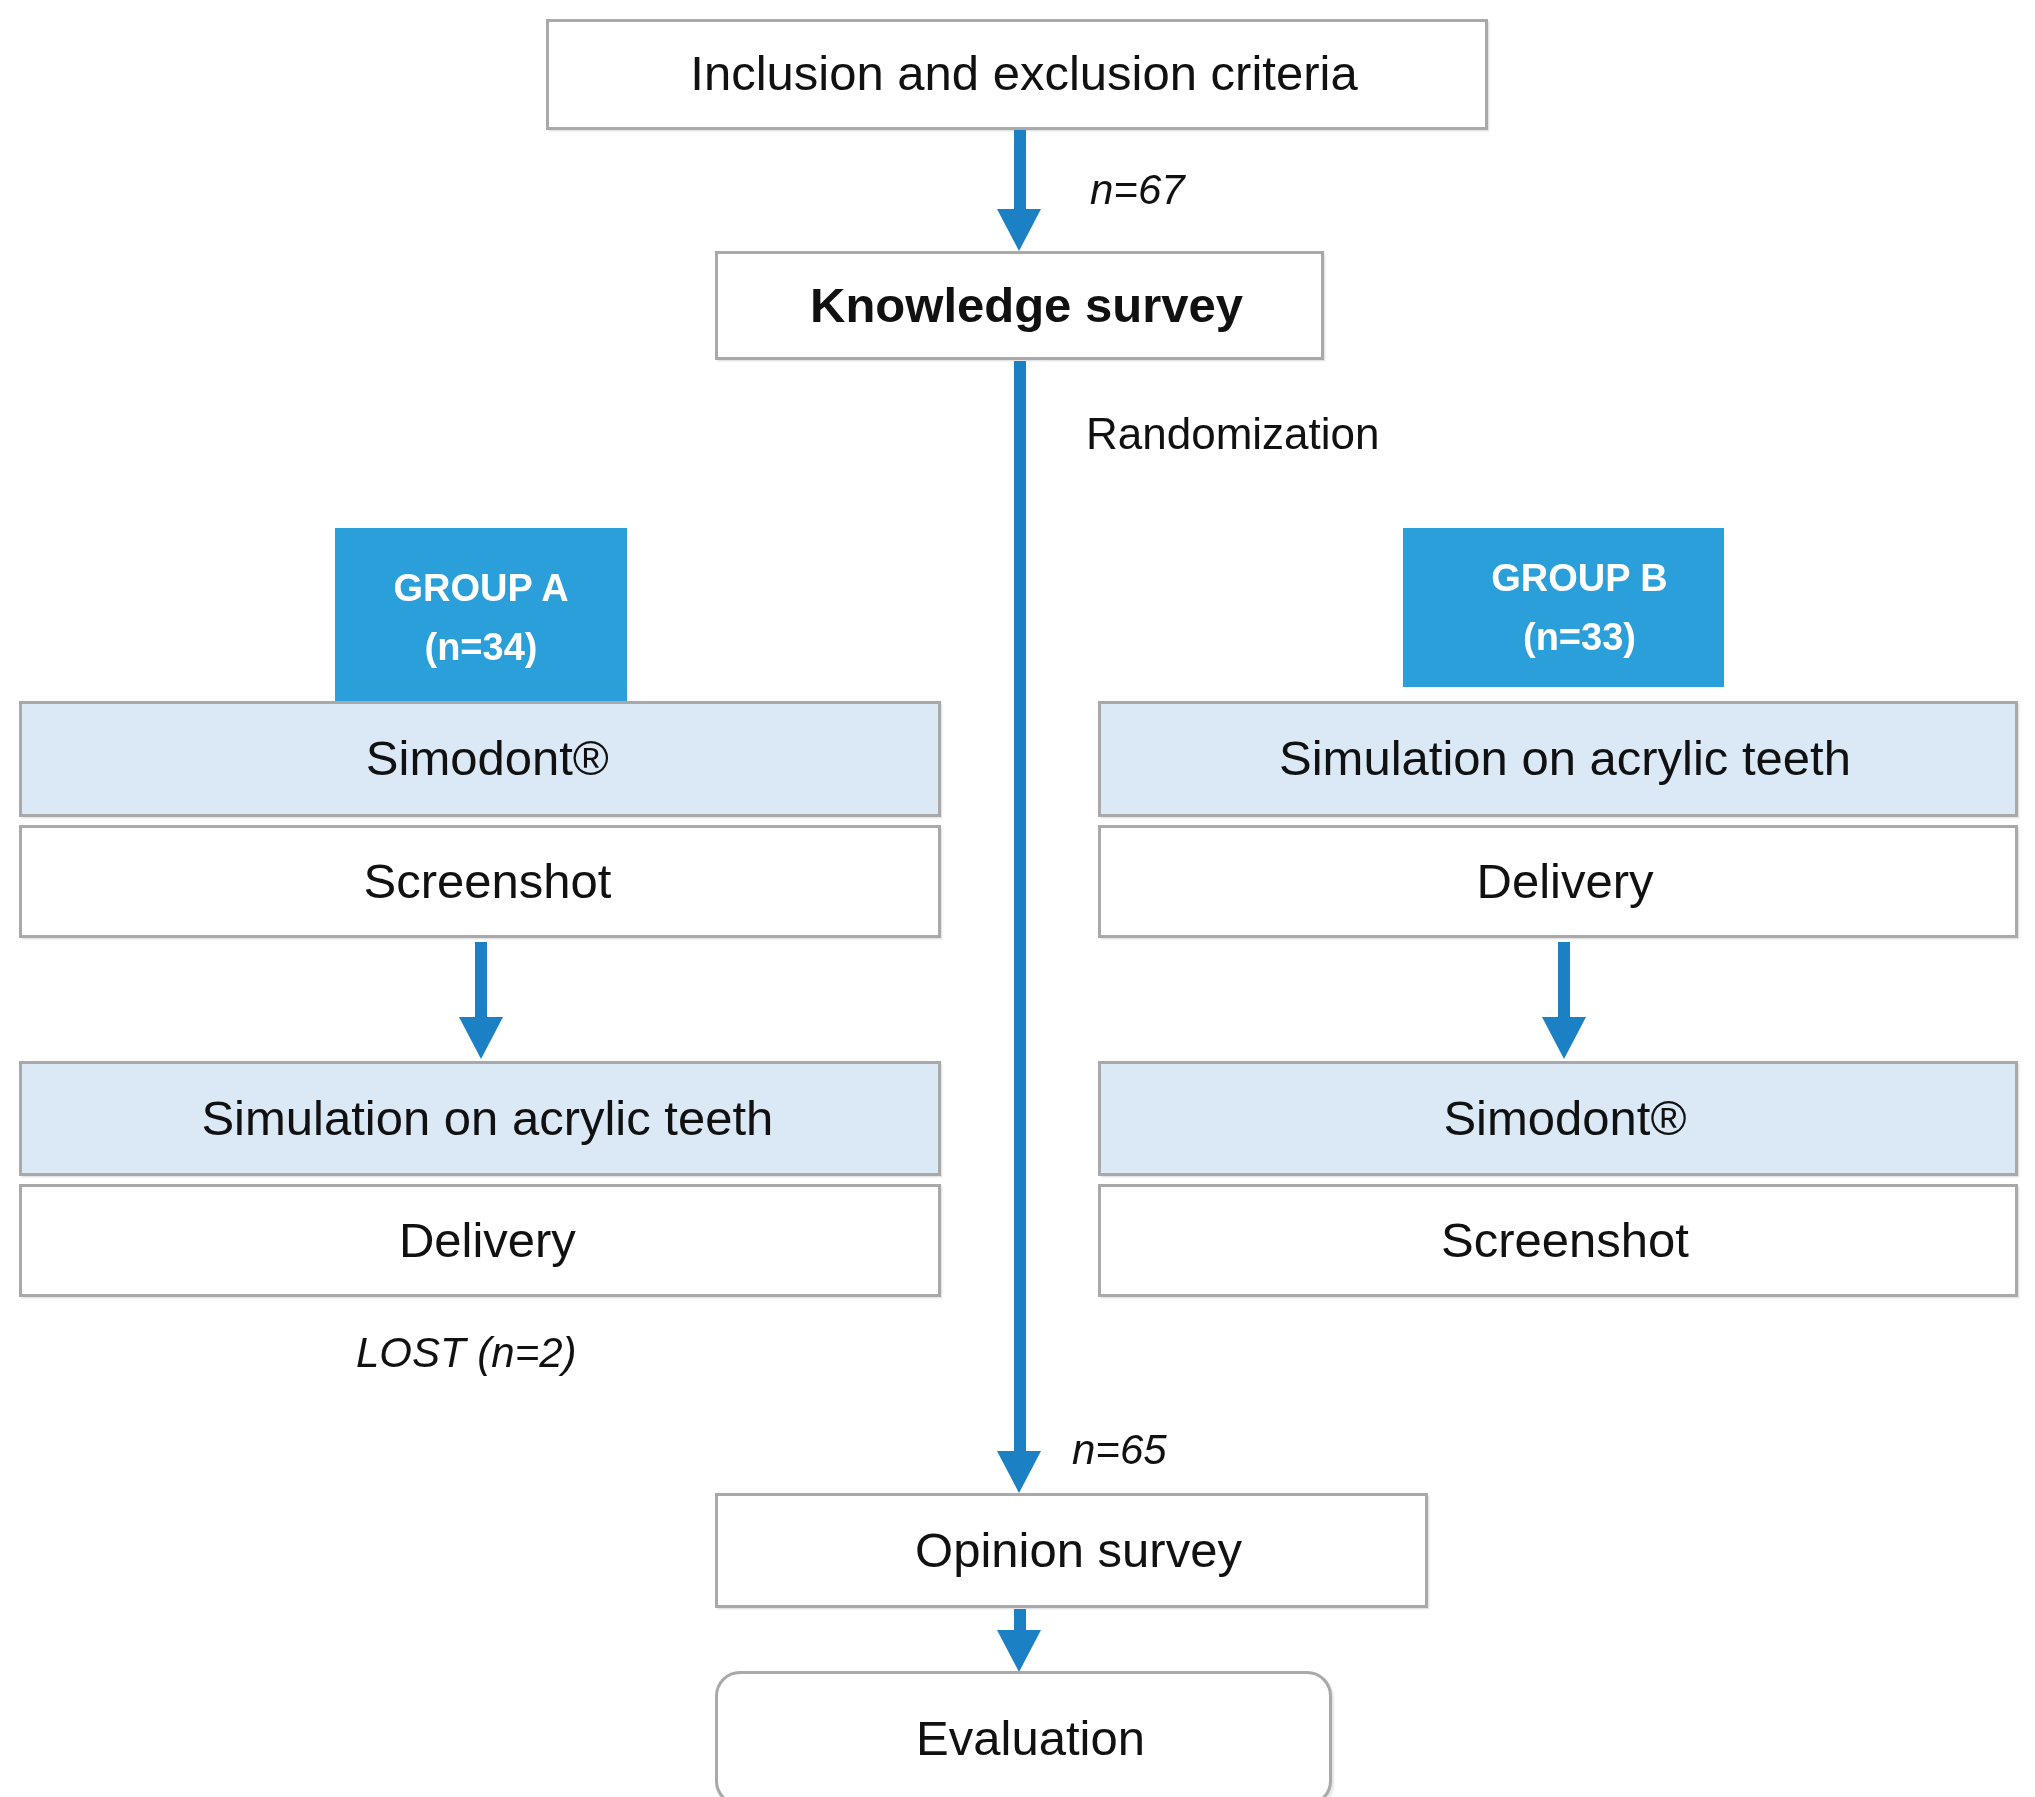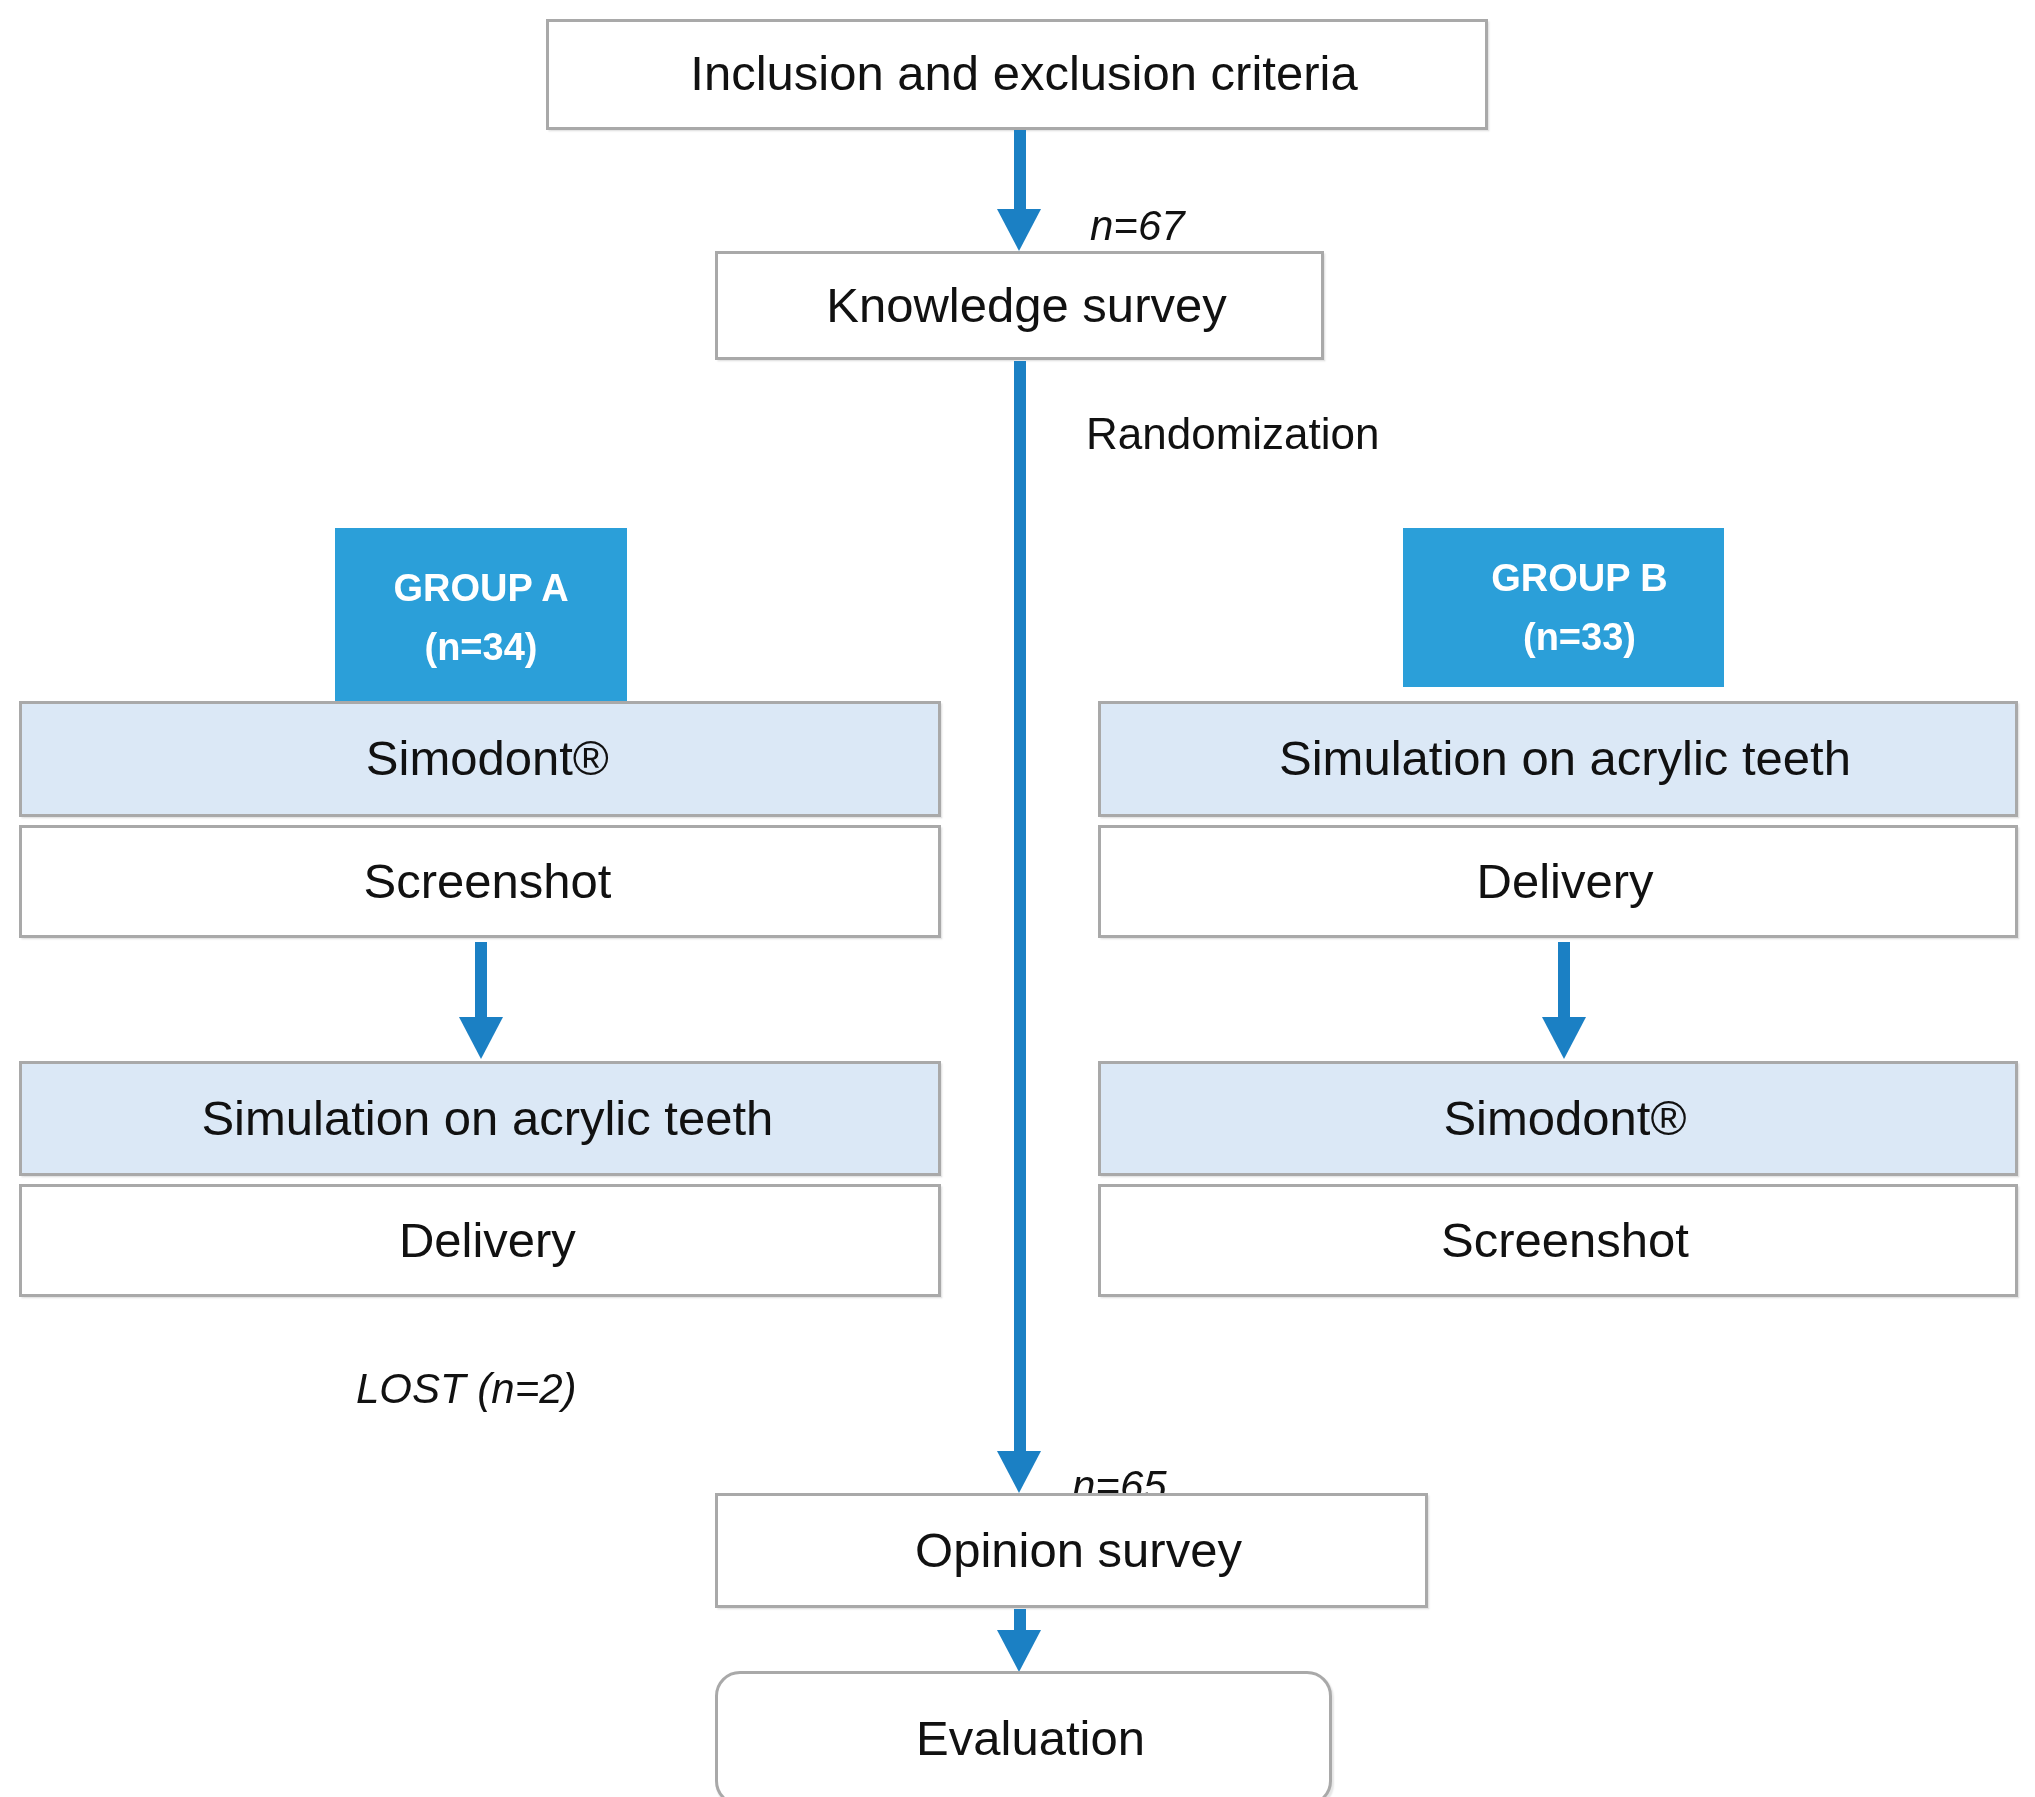--- a/index.html
+++ b/index.html
@@ -40,21 +40,21 @@
     font-size: 38px;
     line-height: 1.55;
     box-sizing: border-box;
     text-align: center;
   }
   .note {
     position: absolute;
     font-size: 42px;
     white-space: nowrap;
   }
-  .italic { font-style: italic; margin-top: 36px; }
+  .italic { font-style: italic; }
   .shaft {
     position: absolute;
     width: 12px;
     background: var(--arrow-blue, #1b80c4);
   }
   .head {
     position: absolute;
     width: 0;
     height: 0;
     border-left: 22px solid transparent;
@@ -68,21 +68,21 @@
 <div class="canvas">
 
   <div class="box" style="left:546px; top:18.6px; width:942px; height:111px;">
     <span>Inclusion and exclusion criteria</span>
   </div>
 
   <div class="shaft" style="left:1014px; top:130px; height:81px;"></div>
   <div class="head" style="left:997px; top:209px;"></div>
   <div class="note italic" style="left:1090px; top:166px;">n=67</div>
 
-  <div class="box" style="left:715px; top:251px; width:609px; height:109px;">
+  <div class="box" style="left:715px; top:251px; width:609px; height:109px;font-weight:bold;">
     <span>Knowledge survey</span>
   </div>
 
   <div class="shaft" style="left:1014px; top:361px; height:1092px;"></div>
   <div class="head" style="left:997px; top:1451px;"></div>
   <div class="note" style="left:1086px; top:409px; font-size:44px;">Randomization</div>
   <div class="note italic" style="left:1072px; top:1426px;">n=65</div>
 
   <div class="group-header" style="left:335px; top:528px; width:292px; height:179px;">
     <span>GROUP A</span>

